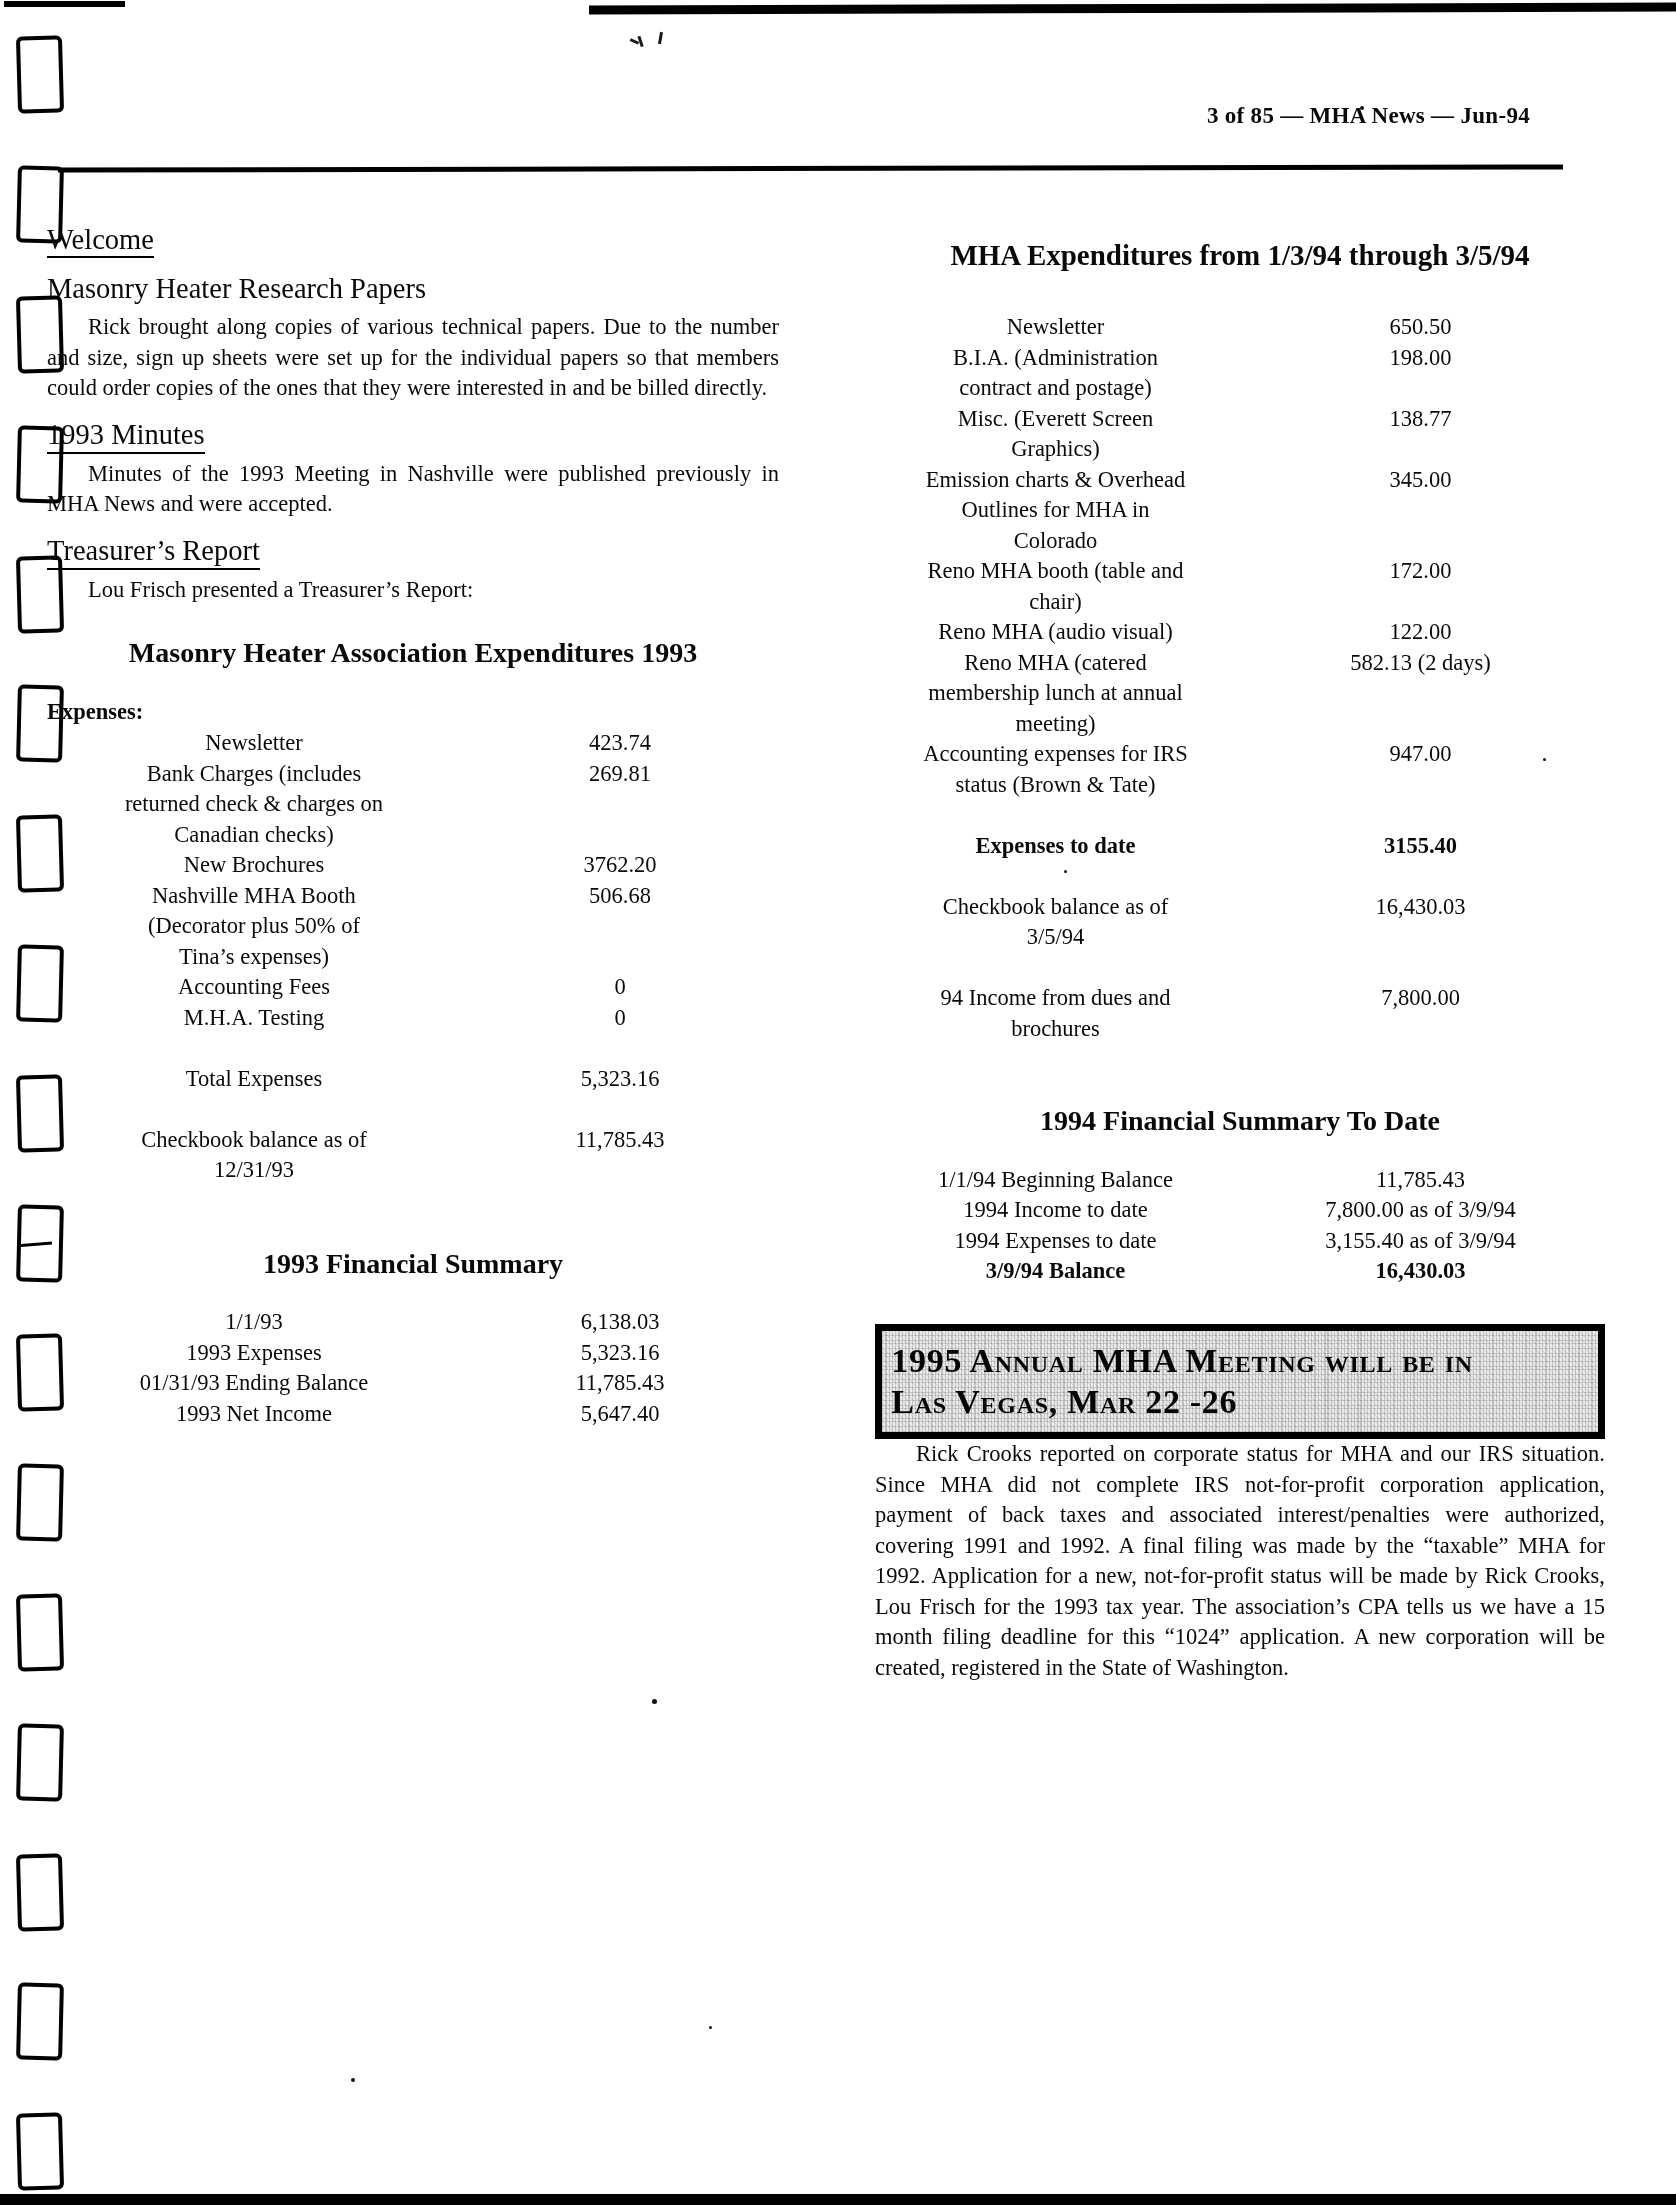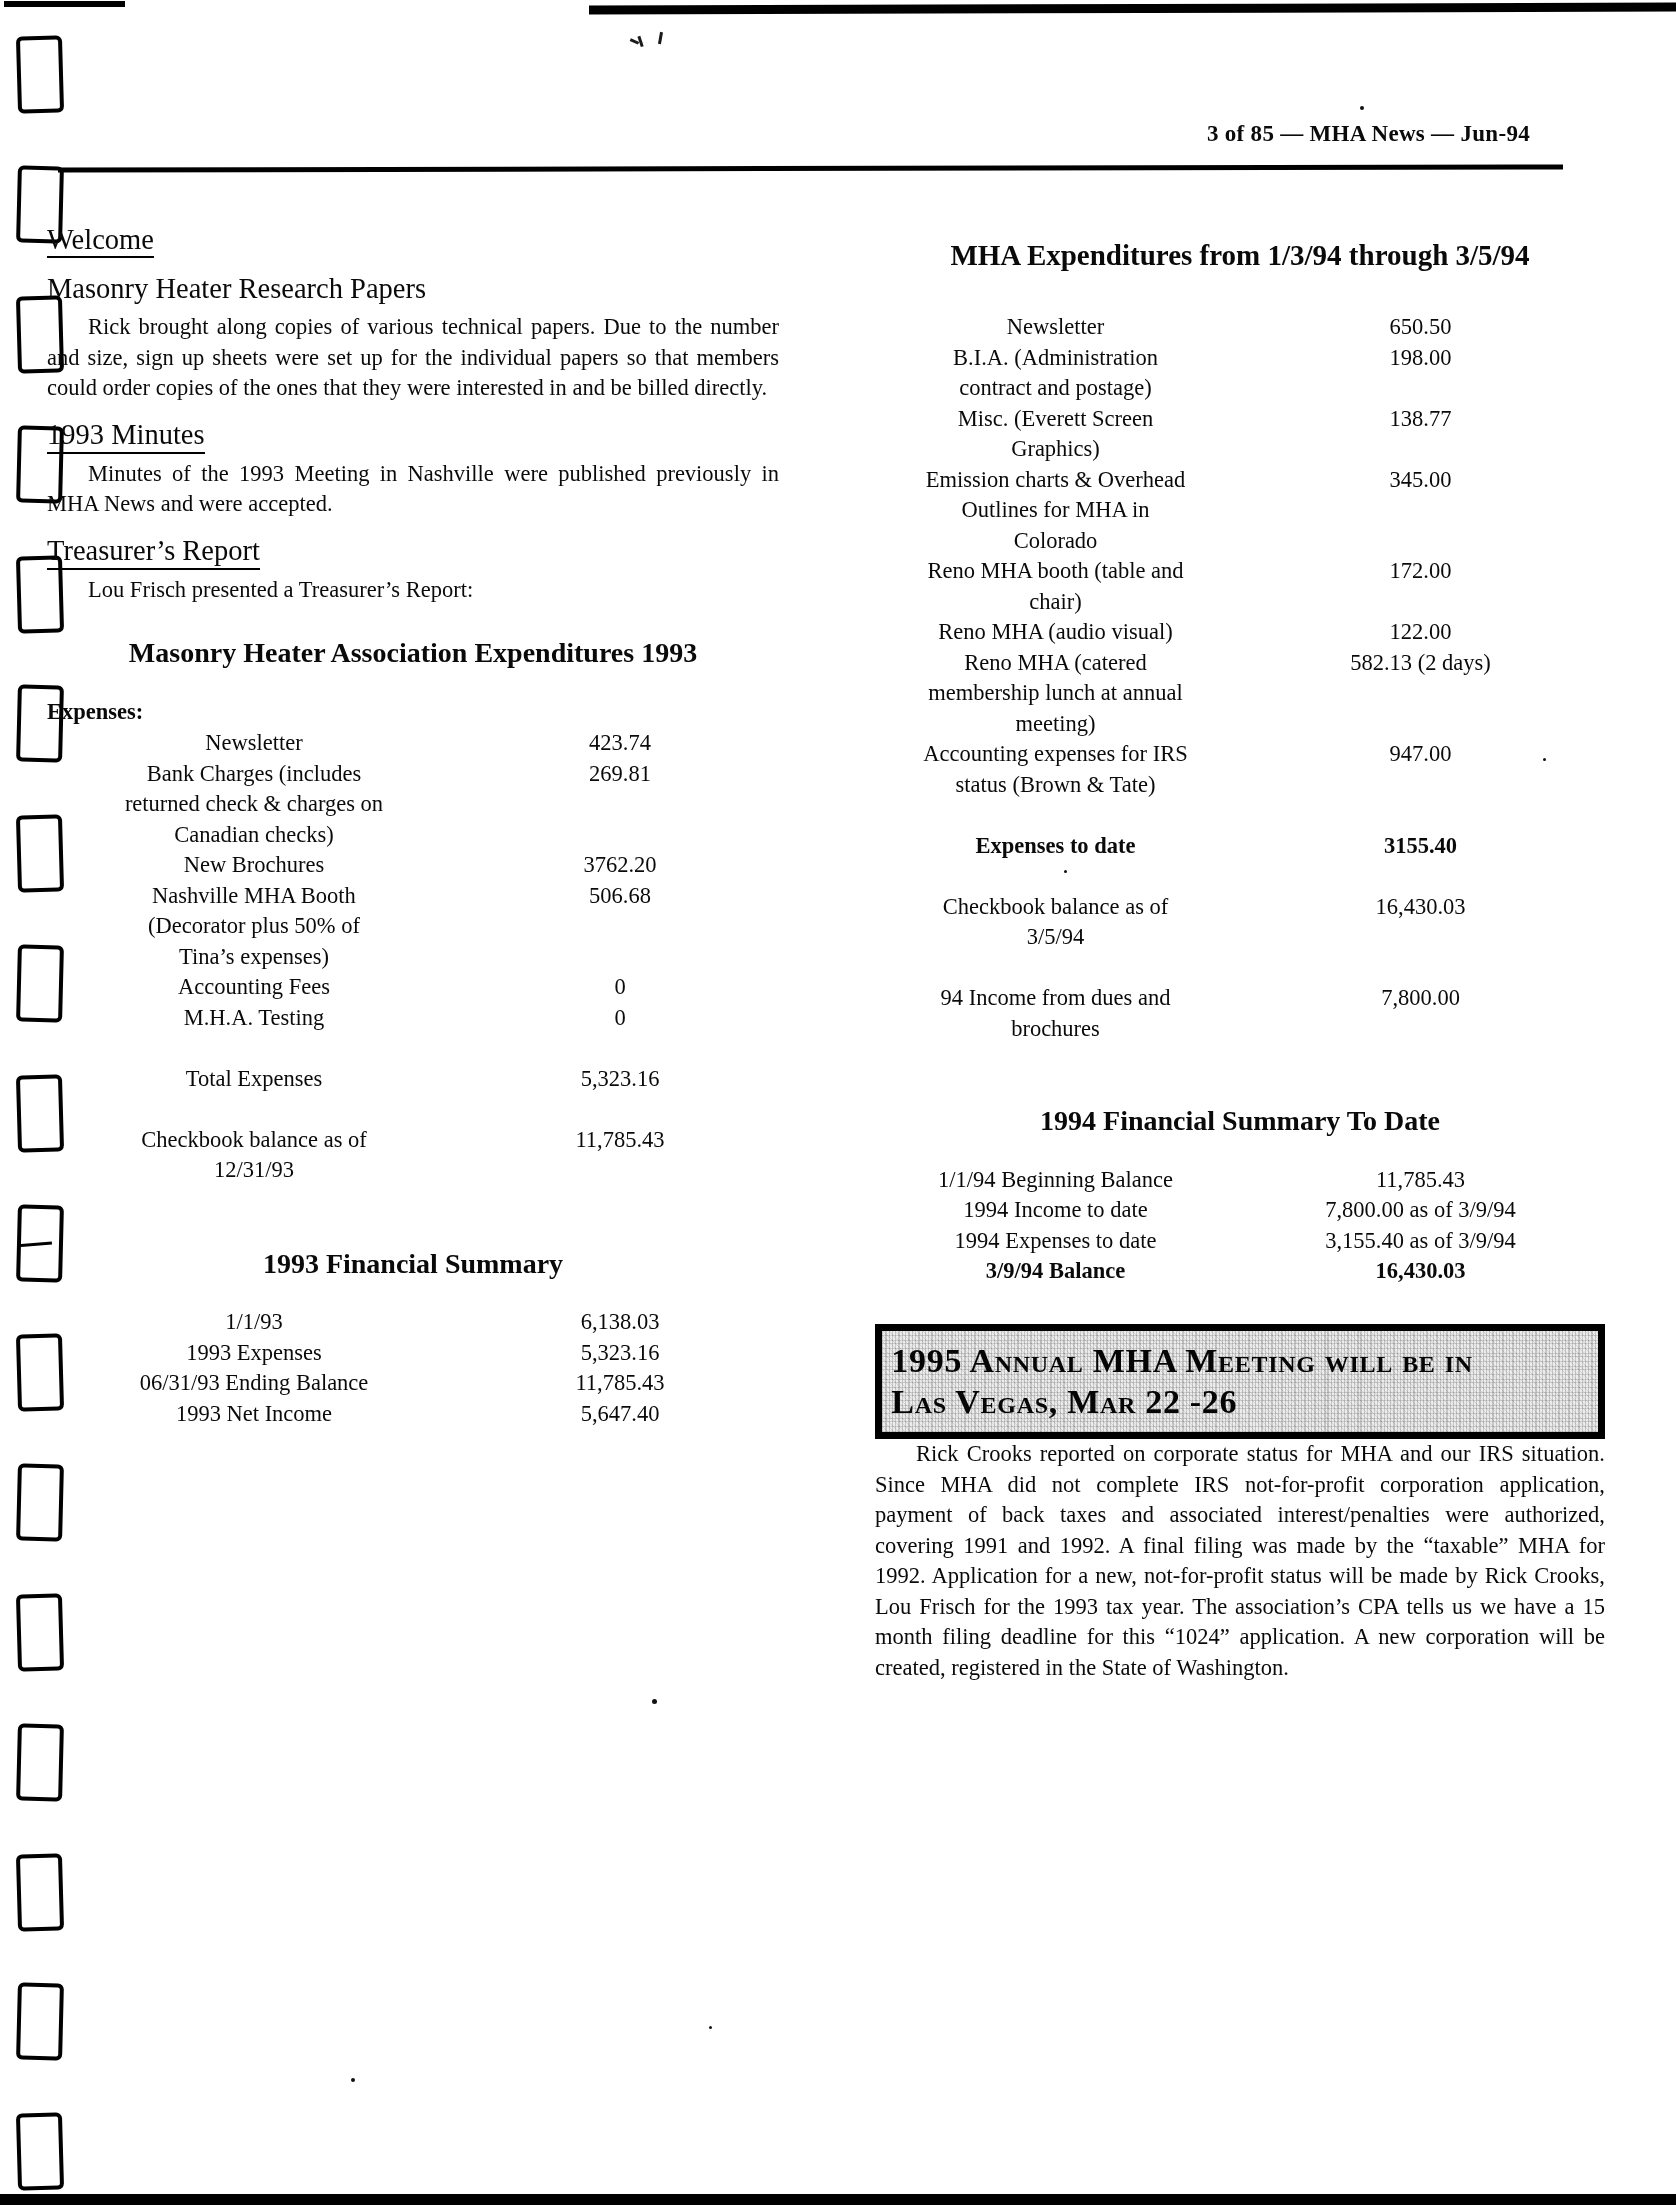--- a/index.html
+++ b/index.html
@@ -21,21 +21,21 @@
   .smudge i:nth-child(3){left:29px;top:0;width:2.6px;height:12px;transform:rotate(10deg);}
   .speck{position:absolute;width:4px;height:4px;border-radius:50%;background:#111;}
 
   
   .hole{position:absolute;left:17px;width:38px;height:69px;border:4.6px solid #000;border-radius:6px;background:#fff;}
   .hole:nth-of-type(odd){transform:rotate(1.4deg);}
   .hole:nth-of-type(even){transform:rotate(-1.6deg);}
   .hole.notch::after{content:"";position:absolute;left:-2.6px;top:34px;width:34px;height:3.3px;background:#000;transform:rotate(-6deg);}
 
   
-  .masthead{position:absolute;left:795px;top:121px;width:735px;text-align:right;
+  .masthead{position:absolute;left:795px;top:103px;width:735px;text-align:right;
     font-size:23px;font-weight:bold;letter-spacing:0.3px;}
   .rule{position:absolute;left:58px;top:166px;width:1505px;height:5.3px;background:#000;transform:rotate(-0.12deg);}
 
   
   .col-left{position:absolute;left:47px;top:199px;width:732px;margin-top:24px;}
   .col-right{position:absolute;left:875px;top:237px;width:730px;}
 
   h2.sec{font-size:28.5px;font-weight:400;margin:14.6px 0 6.6px 0;line-height:34px;}
   h2.sec .u{border-bottom:2.6px solid #000;padding-bottom:1.3px;}
   h2.sec.nou .u{border-bottom:none;}
@@ -163,21 +163,21 @@
 
     <div class="trow">
       <div class="tlabel">1/1/93</div>
       <div class="tval">6,138.03</div>
     </div>
     <div class="trow">
       <div class="tlabel">1993 Expenses</div>
       <div class="tval">5,323.16</div>
     </div>
     <div class="trow">
-      <div class="tlabel">06/31/93 Ending Balance</div>
+      <div class="tlabel">01/31/93 Ending Balance</div>
       <div class="tval">11,785.43</div>
     </div>
     <div class="trow">
       <div class="tlabel">1993 Net Income</div>
       <div class="tval">5,647.40</div>
     </div>
 
   </div>
 
   <div class="col-right">

